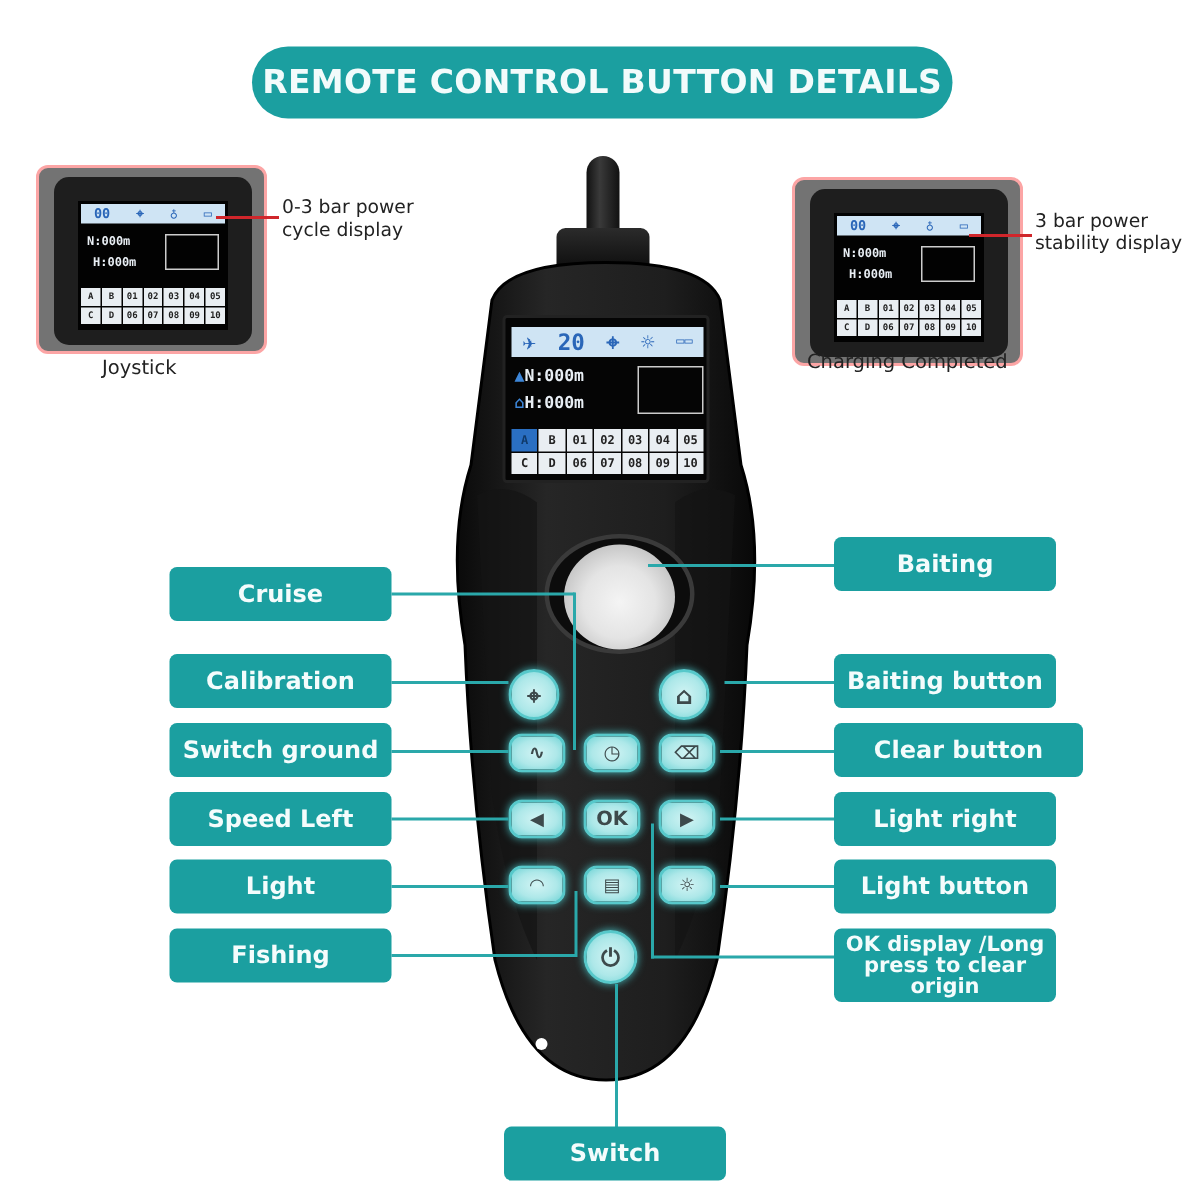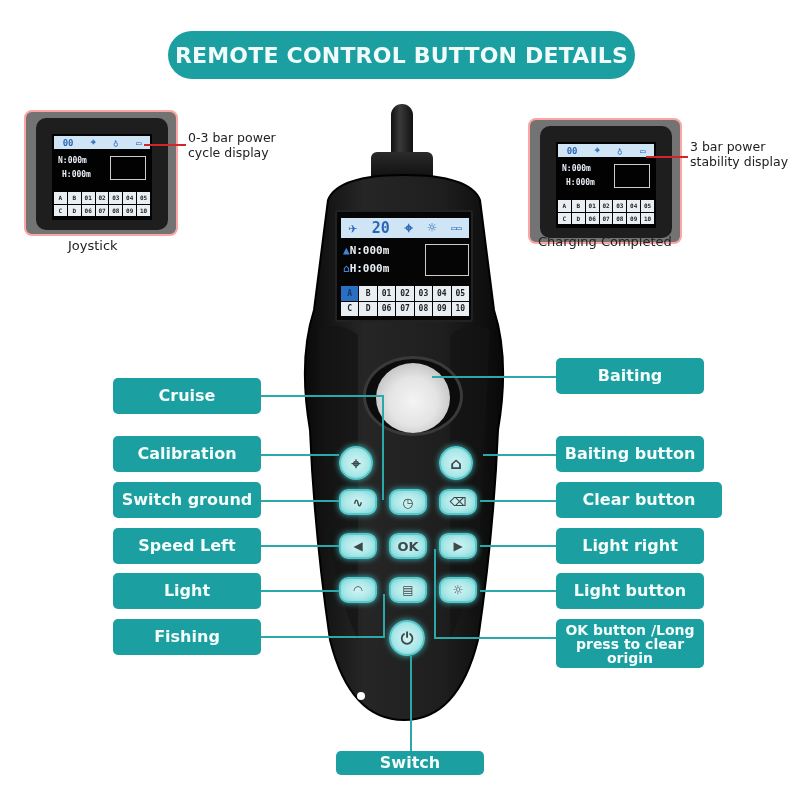--- a/index.html
+++ b/index.html
@@ -214,15 +214,15 @@
 <div class="label" style="left:113px;top:482px;width:148px;height:36px;">Switch ground</div>
 <div class="label" style="left:113px;top:528px;width:148px;height:36px;">Speed Left</div>
 <div class="label" style="left:113px;top:573px;width:148px;height:36px;">Light</div>
 <div class="label" style="left:113px;top:619px;width:148px;height:36px;">Fishing</div>
 
 <div class="label" style="left:556px;top:358px;width:148px;height:36px;">Baiting</div>
 <div class="label" style="left:556px;top:436px;width:148px;height:36px;">Baiting button</div>
 <div class="label" style="left:556px;top:482px;width:166px;height:36px;">Clear button</div>
 <div class="label" style="left:556px;top:528px;width:148px;height:36px;">Light right</div>
 <div class="label" style="left:556px;top:573px;width:148px;height:36px;">Light button</div>
-<div class="label" style="left:556px;top:619px;width:148px;height:49px;font-size:14px;padding:0 6px;">OK button /Long press to clear origin</div>
-
-<div class="label" style="left:336px;top:751px;width:148px;height:24px;">Switch</div>
+<div class="label" style="left:556px;top:619px;width:148px;height:49px;font-size:14px;padding:0 6px;">OK display /Long press to clear origin</div>
+
+<div class="label" style="left:336px;top:751px;width:148px;height:36px;">Switch</div>
 
 </body></html>

